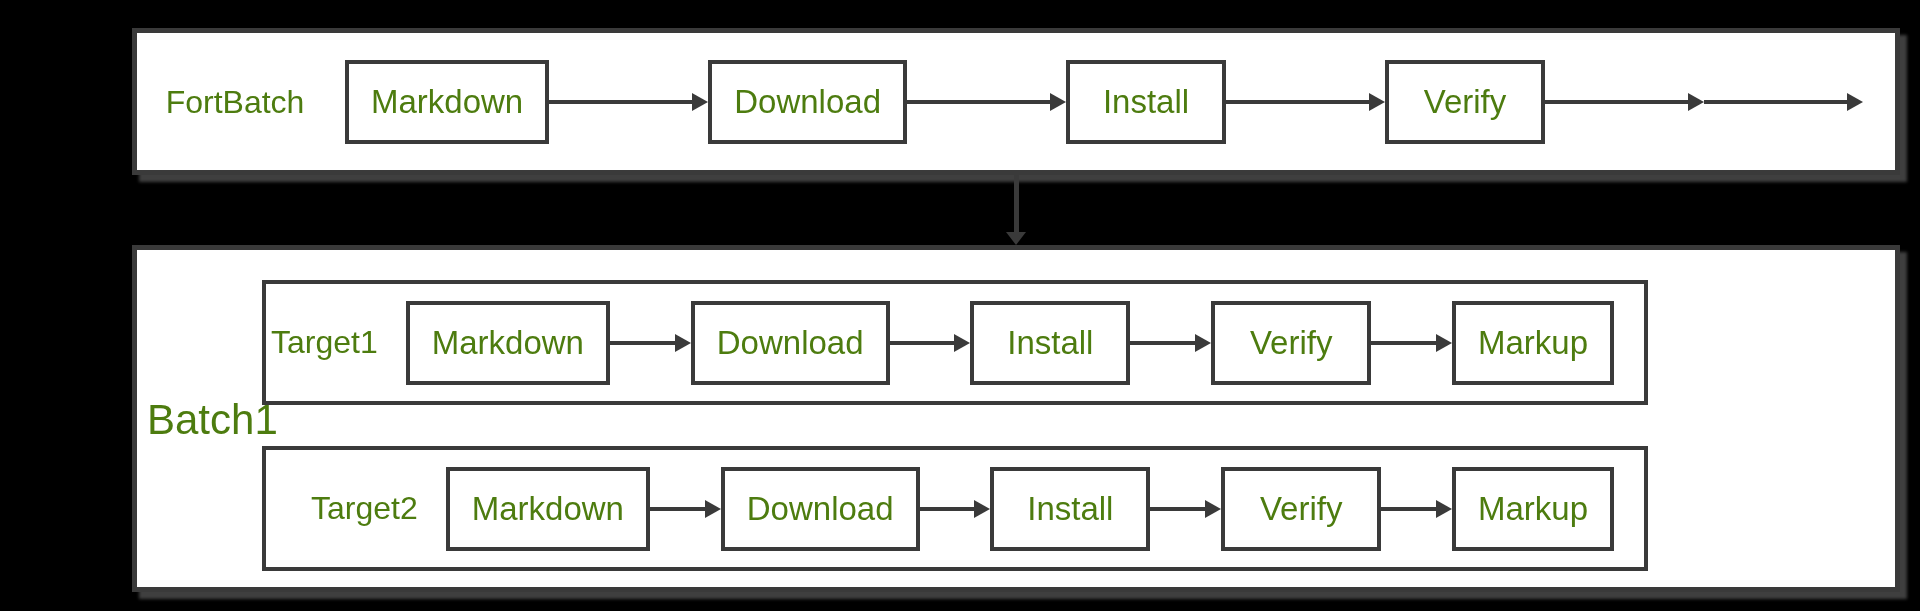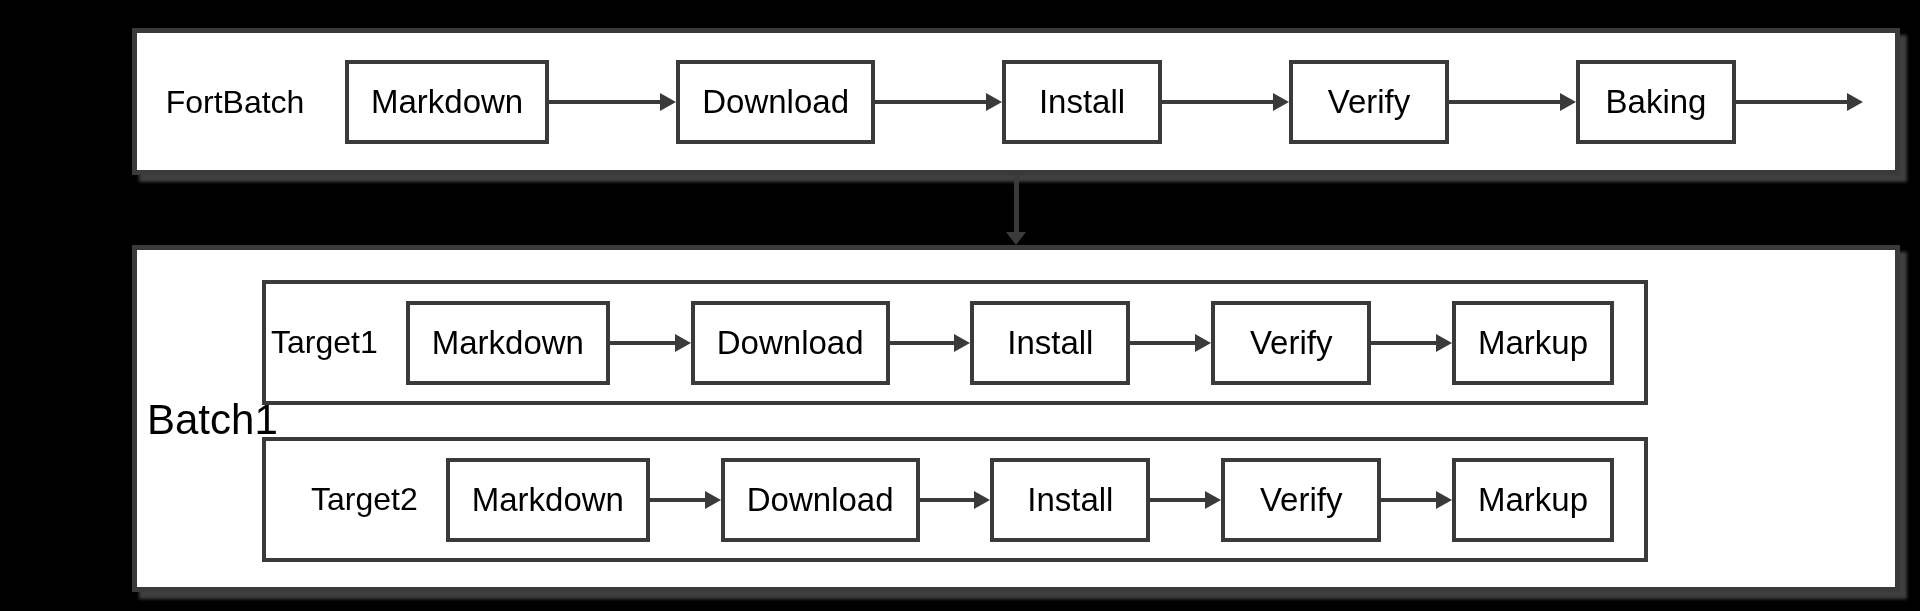--- a/index.html
+++ b/index.html
@@ -7,21 +7,21 @@
     padding: 0;
     background: #000000;
   }
   .canvas {
     position: relative;
     width: 1920px;
     height: 611px;
     background: #000000;
     overflow: hidden;
     font-family: "Liberation Sans", "DejaVu Sans", sans-serif;
-    color: #000000;
+    color: #4d7c0f;
   }
   .panel {
     position: absolute;
     background: #ffffff;
     border: 5px solid #3a3a3a;
     box-sizing: border-box;
     box-shadow: 7px 7px 3px rgba(115,115,115,0.55);
   }
   .top-panel {
     left: 132px;
@@ -119,21 +119,21 @@
     width: 1386px;
     height: 125px;
     border: 4px solid #3a3a3a;
     box-sizing: border-box;
     background: #ffffff;
     display: flex;
     align-items: center;
     padding: 0 30px 0 5px;
   }
   .row-1 { top: 30px; }
-  .row-2 { top: 187px; padding-left: 45px; }
+  .row-2 { top: 196px; padding-left: 45px; }
   .target-label {
     flex: 0 0 auto;
     font-size: 32px;
     margin-right: 28px;
     white-space: nowrap;
   }
 </style>
 </head>
 <body>
 
@@ -145,21 +145,20 @@
     </div>
     <div class="pipeline">
         <div class="node">Markdown</div>
         <div class="h-arrow"></div>
         <div class="node">Download</div>
         <div class="h-arrow"></div>
         <div class="node">Install</div>
         <div class="h-arrow"></div>
         <div class="node">Verify</div>
         <div class="h-arrow"></div>
-        <div class="node">Baking</div>
         <div class="h-arrow"></div>
       </div>
   </section>
 
   <div class="down-arrow">
     <div class="stem"></div>
     <div class="head"></div>
   </div>
 
   <section class="panel bottom-panel">

